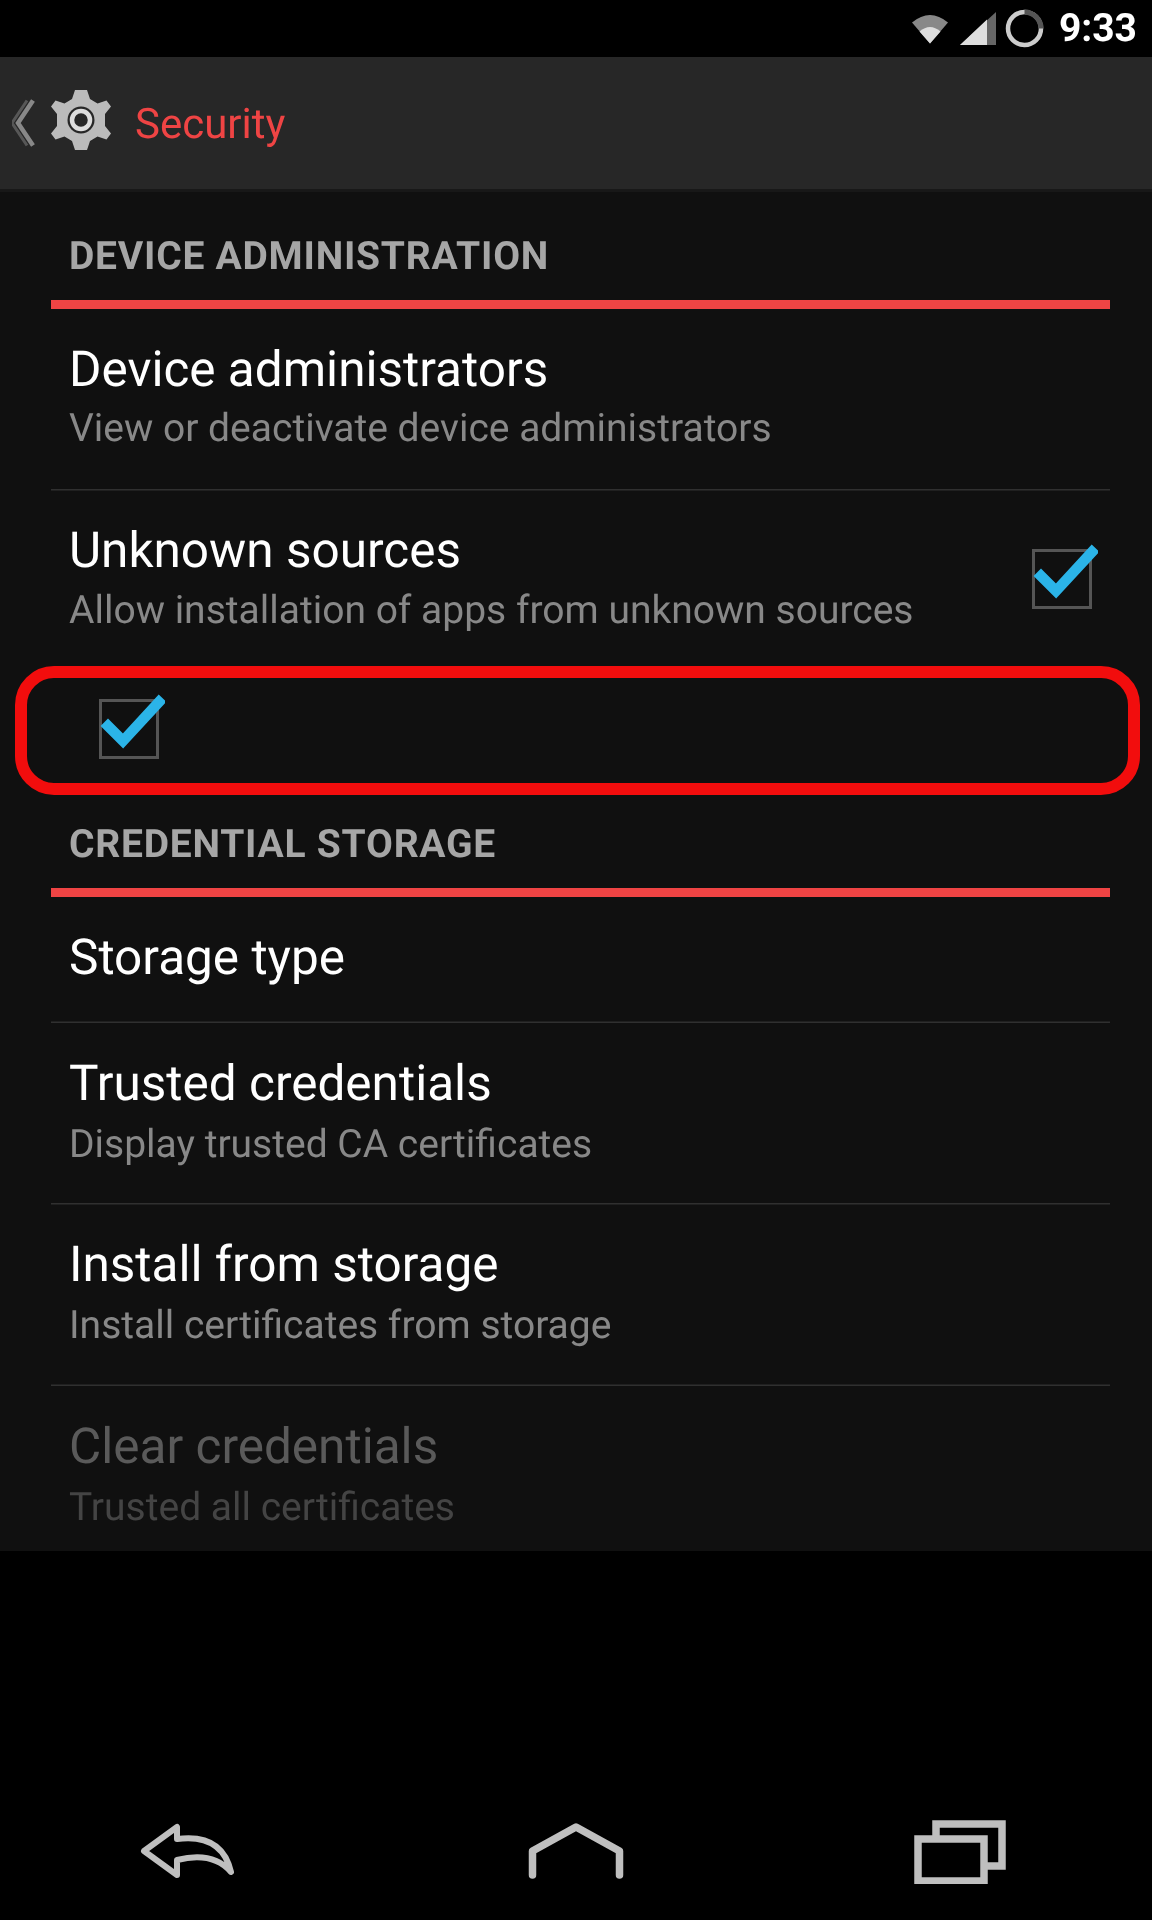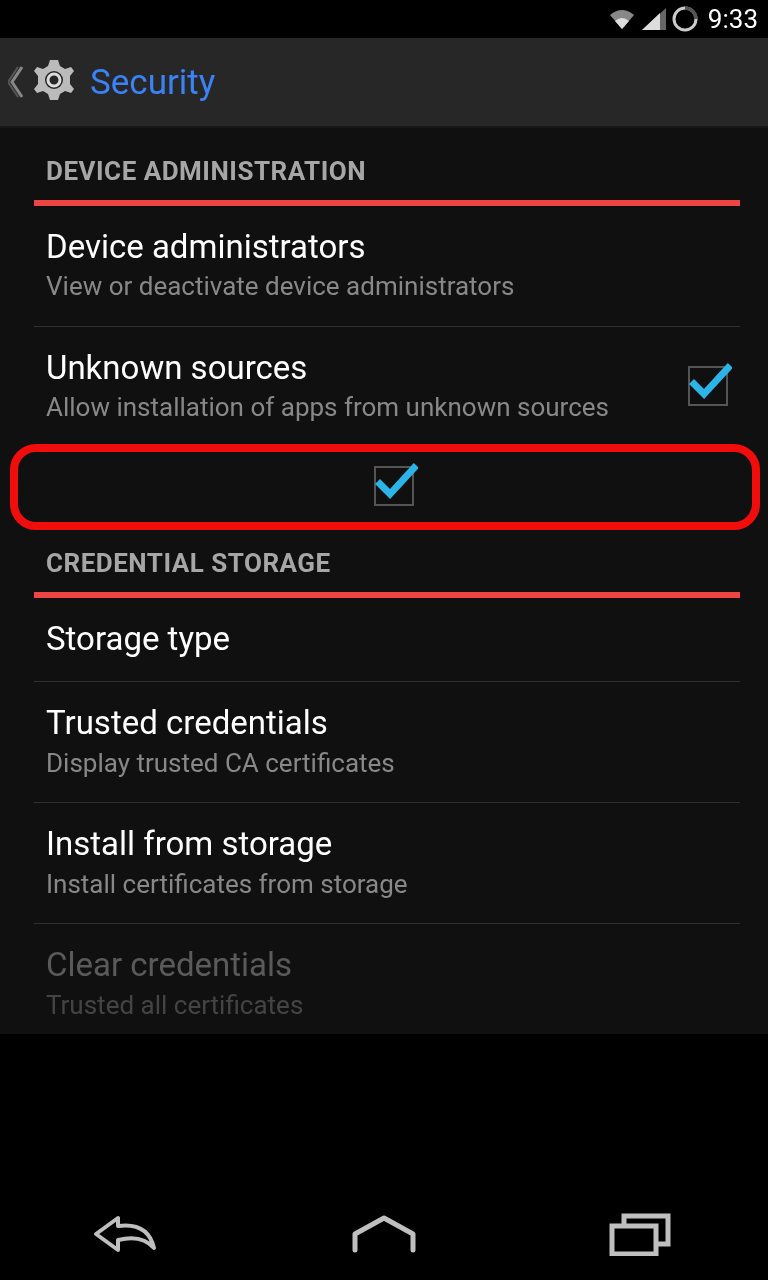--- a/index.html
+++ b/index.html
@@ -21,59 +21,59 @@
       display: flex;
       justify-content: flex-end;
       align-items: center;
       padding-right: 10px;
       gap: 6px;
     }
     .status-bar svg { display: block; }
     .clock {
       color: #fff;
       font-size: 26px;
-      font-weight: 400;
+      font-weight: 700;
       margin-left: 4px;
     }
     .header {
       height: 90px;
       background: #272727;
       display: flex;
       align-items: center;
       padding-left: 8px;
       border-bottom: 2px solid #181818;
     }
     .back-caret {
       display: flex;
       align-items: center;
       margin-right: 4px;
     }
     .header-title {
-      color: #3b82f6;
-      font-size: 35px;
+      color: #ef4444;
+      font-size: 28px;
       font-weight: 400;
       margin-left: 12px;
     }
     .content {
       background: #101010;
       padding: 0 28px 0 34px;
       position: relative;
     }
     .section-header {
       color: #a6a6a6;
       font-size: 26px;
       font-weight: 700;
       letter-spacing: 0.5px;
       padding: 28px 0 14px 12px;
       border-bottom: 6px solid #ef4444;
     }
     .setting-item {
       display: flex;
       align-items: center;
-      justify-content: center;
+      justify-content: flex-start;
       padding: 20px 12px 22px 12px;
       border-bottom: 1px solid #303030;
       position: relative;
     }
     .setting-item.highlighted {
       border: 8px solid #f20d0d;
       border-radius: 26px;
       margin-left: -24px;
       margin-right: -20px;
       padding: 14px 30px 16px 30px;

